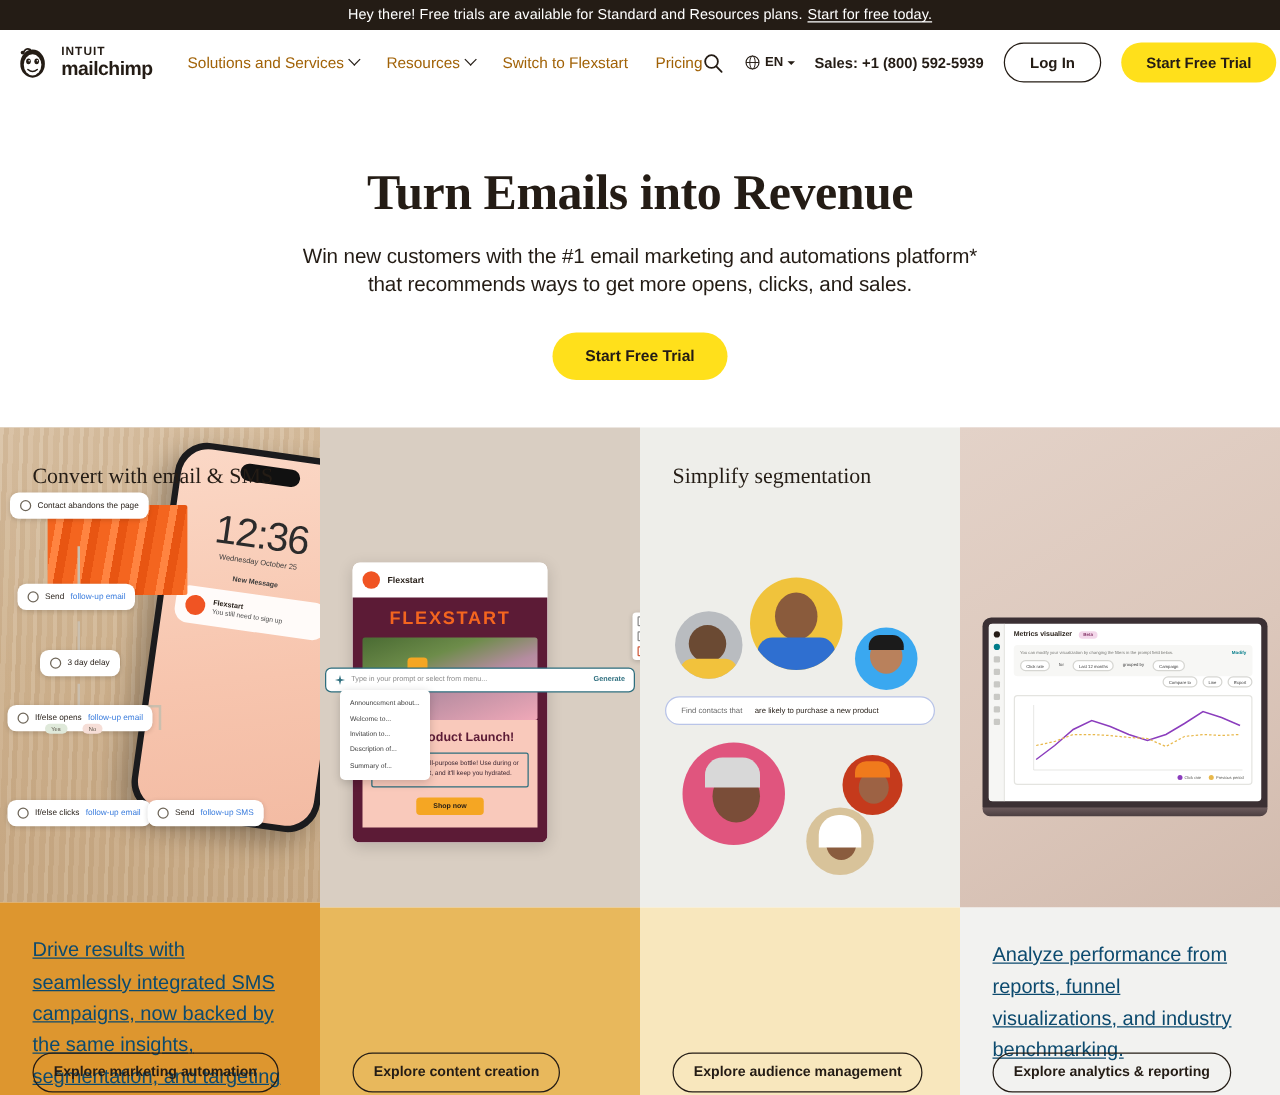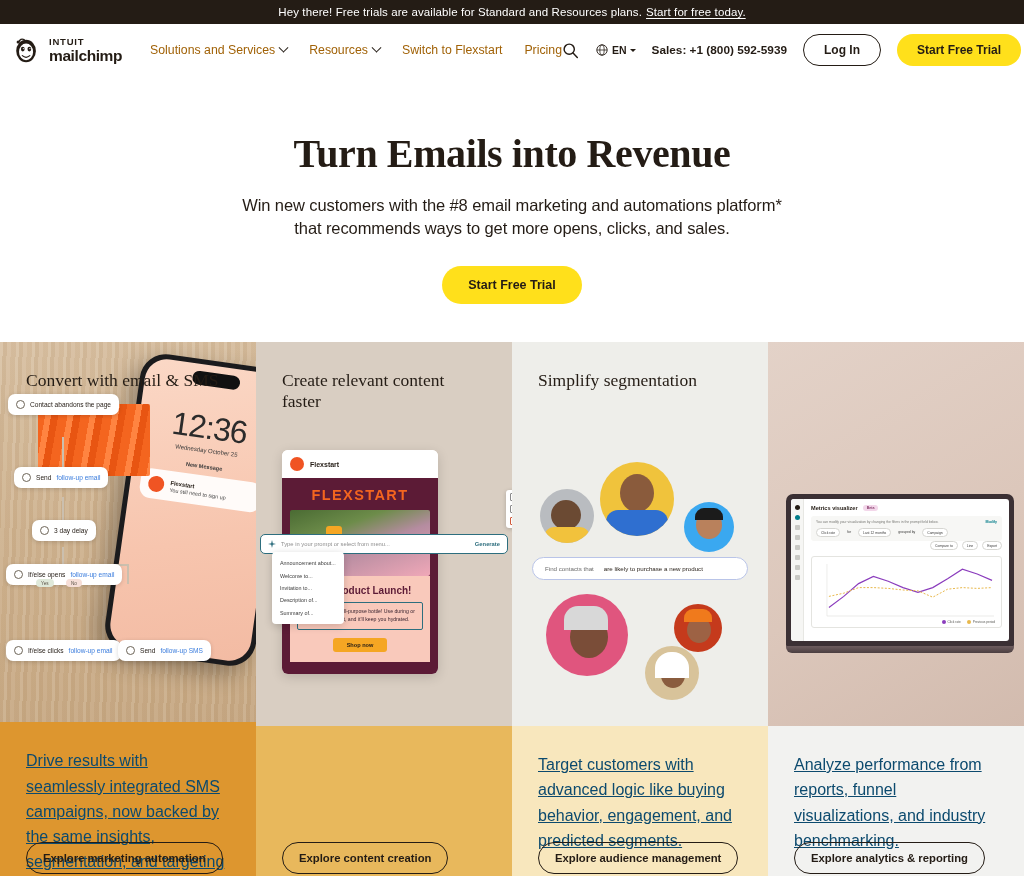--- a/index.html
+++ b/index.html
@@ -386,21 +386,21 @@
       </span>
       <span class="sales">Sales: +1 (800) 592-5939</span>
       <button class="btn-outline">Log In</button>
       <button class="btn-yellow">Start Free Trial</button>
     </div>
   </div>
 
   <div class="hero">
     <h1>Turn Emails into Revenue</h1>
     <p>
-      <span>Win new customers with the #8 email marketing and automations platform*</span><br>
+      <span>Win new customers with the #1 email marketing and automations platform*</span><br>
       <span>that recommends ways to get more opens, clicks, and sales.</span>
     </p>
     <button class="hero-cta">Start Free Trial</button>
   </div>
 
   <div class="cards">
 
     <div class="card c1">
       <div class="card-top">
         <div class="wood"></div>
@@ -464,21 +464,20 @@
         </div>
       </div>
       <div class="card-bottom">
         <div class="card-desc">Drive results with seamlessly integrated SMS campaigns, now backed by the same insights, segmentation, and targeting as email.*</div>
         <button class="explore">Explore marketing automation</button>
       </div>
     </div>
 
     <div class="card c2">
       <div class="card-top">
-        <div class="card-title">Create relevant content faster</div>
         <div class="card-art">
           <div class="email-wrap">
             <div class="eb-top">
               <span class="eb-logo"></span>
               <span class="eb-brand">Flexstart</span>
             </div>
             <div class="eb-body">
               <div class="eb-head">FLEXSTART</div>
               <div class="eb-photo">
                 <span class="eb-bottle"></span>
@@ -545,21 +544,20 @@
             <div style="position:absolute;left:10px;top:6px;width:34px;height:26px;border-radius:16px 16px 0 0;background:#ffffff;"></div>
           </div>
 
           <div class="seg-search">
             <span class="seg-a">Find contacts that</span>
             <span class="seg-b">are likely to purchase a new product</span>
           </div>
         </div>
       </div>
       <div class="card-bottom">
-        <div class="card-desc">Target customers with advanced logic like buying behavior, engagement, and predicted segments.</div>
         <button class="explore">Explore audience management</button>
       </div>
     </div>
 
     <div class="card c4">
       <div class="card-top">
         <div class="c4-bg"></div>
         <div class="card-art">
           <div class="laptop">
             <div class="lid">

